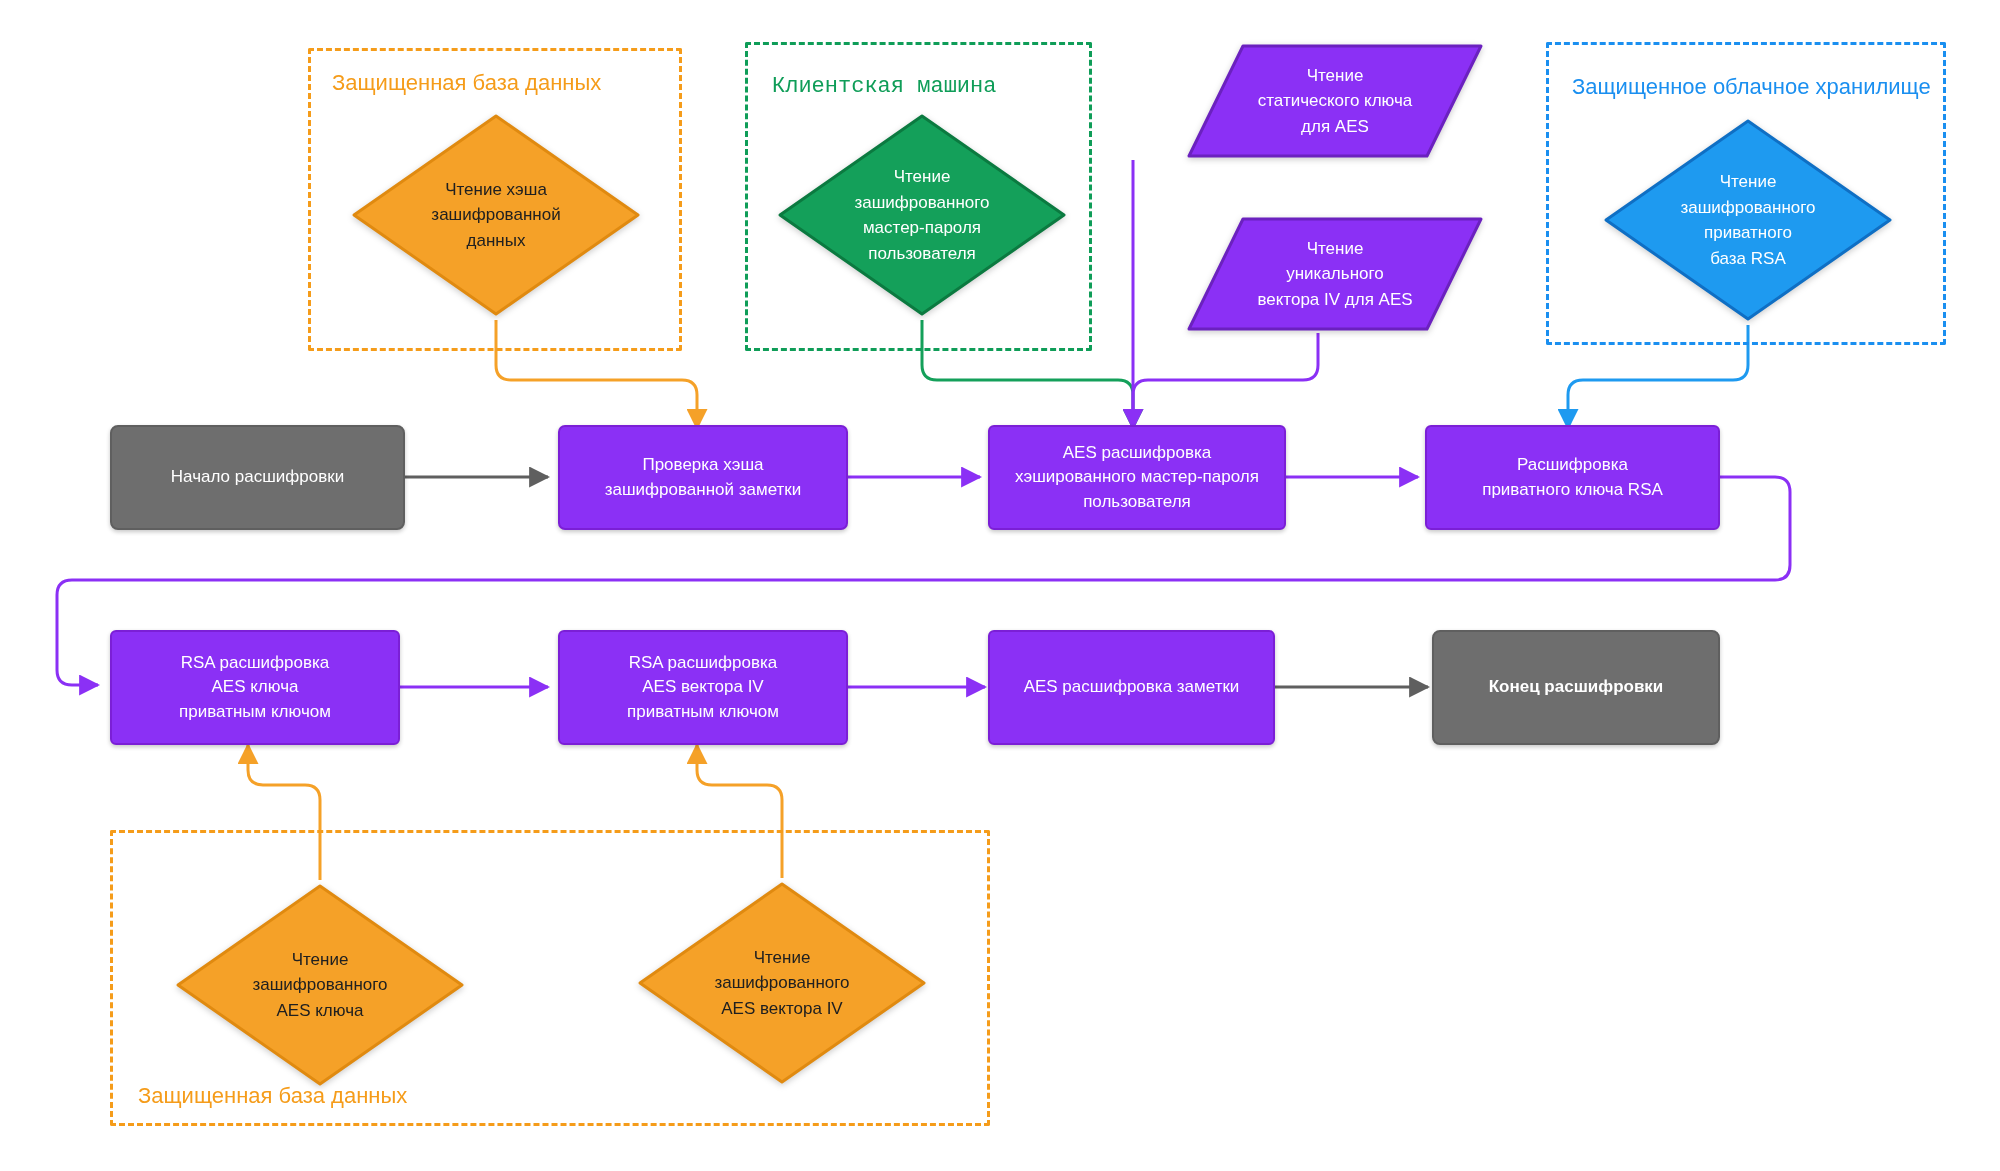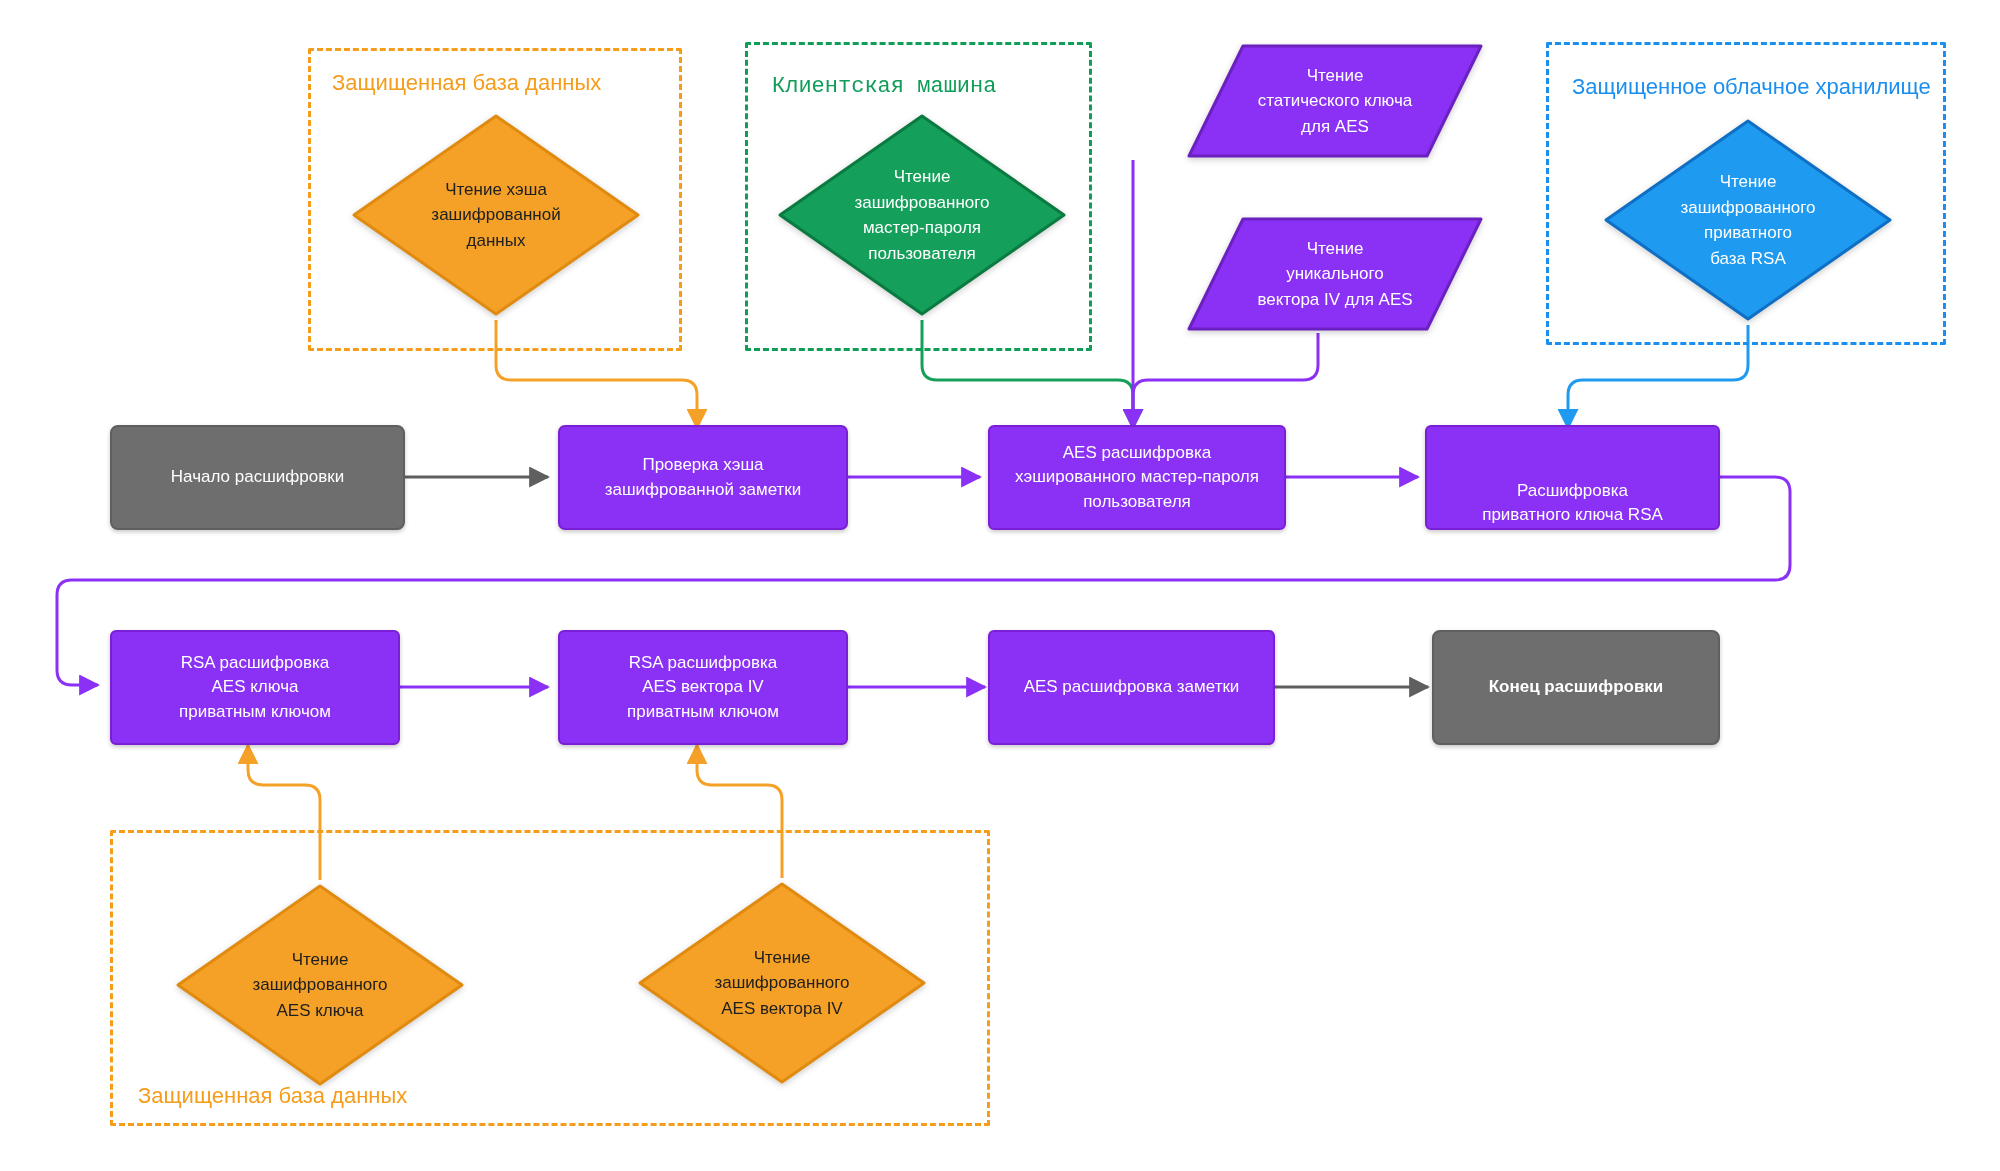--- a/index.html
+++ b/index.html
@@ -292,21 +292,21 @@
   </div>
 
   <div class="node proc" style="left:988px; top:425px; width:298px; height:105px;">
     <div>
       <span class="nl">AES расшифровка</span>
       <span class="nl">хэшированного мастер-пароля</span>
       <span class="nl">пользователя</span>
     </div>
   </div>
 
-  <div class="node proc" style="left:1425px; top:425px; width:295px; height:105px;align-items:flex-end;">
+  <div class="node proc" style="left:1425px; top:425px; width:295px; height:105px;">
     <div>
       <span class="nl">Расшифровка</span>
       <span class="nl">приватного ключа RSA</span>
     </div>
   </div>
 
   <div class="node proc" style="left:110px; top:630px; width:290px; height:115px;">
     <div>
       <span class="nl">RSA расшифровка</span>
       <span class="nl">AES ключа</span>

